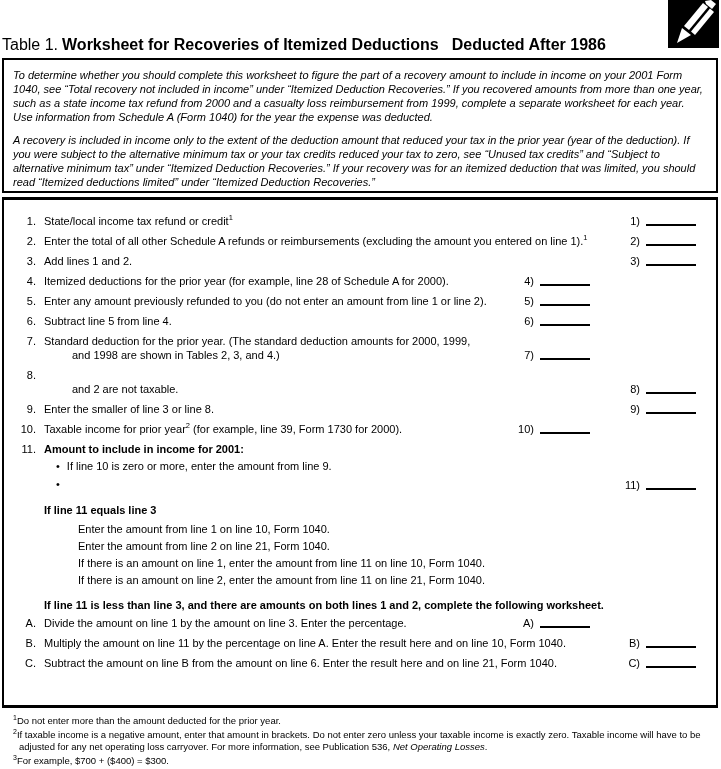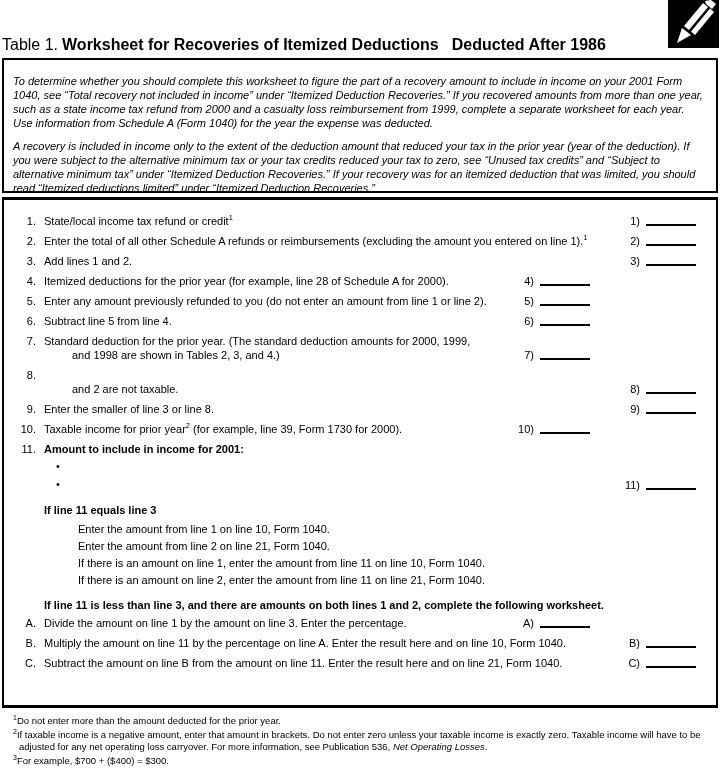--- a/index.html
+++ b/index.html
@@ -10,21 +10,21 @@
   }
   
   .titlebar { position:absolute; left:2px; top:36px; font-size:16px; white-space:nowrap; }
   .title-prefix { font-weight:normal; }
   .title-main { font-weight:bold; margin-left:4px; }
   .title-suffix { font-weight:bold; margin-left:13px; }
   .pencil-box { position:absolute; right:2px; top:0; width:51px; height:48px; }
   
   .box-intro {
     position:absolute; left:2px; right:3px; top:58px; height:135px;
-    border:2px solid #000; padding:14px 9px 4px 9px;
+    border:2px solid #000; padding:8px 9px 4px 9px;
     font-style:italic; line-height:14px; overflow:hidden;
   }
   .box-intro p { margin:0 0 9px 0; }
   
   .box-ws {
     position:absolute; left:2px; right:3px; top:197px; bottom:61px;
     border:2px solid #000; border-top-width:3px; border-bottom-width:3px;
     padding:14px 20px 4px 8px; line-height:14px; overflow:hidden;
   }
   .wrow { display:flex; align-items:flex-end; margin-bottom:6px; }
@@ -172,20 +172,21 @@
         </span>
       <span class="spacer"></span>
     </div>
 
     <div class="wrow multi">
       <span class="wnum">11.</span>
       <div class="wtxt grow">
         <div class="bold">Amount to include in income for 2001:</div>
         <div class="bullet">
             <span class="dot">•</span>
+            <span>If line 10 is zero or more, enter the amount from line 9.</span>
           </div>
         <div class="bullet">
             <span class="dot">•</span>
           </div>
       </div>
       <span class="ans">
           <span class="alabel">11)</span>
           <span class="blank"></span>
         </span>
     </div>
@@ -213,21 +214,21 @@
       <span class="wnum">B.</span>
       <span class="wtxt grow">Multiply the amount on line 11 by the percentage on line A. Enter the result here and on line 10, Form 1040.</span>
       <span class="ans">
           <span class="alabel">B)</span>
           <span class="blank"></span>
         </span>
     </div>
 
     <div class="wrow">
       <span class="wnum">C.</span>
-      <span class="wtxt grow">Subtract the amount on line B from the amount on line 11. Enter the result here and on line 21, Form 1040.</span>
+      <span class="wtxt grow">Subtract the amount on line B from the amount on line 6. Enter the result here and on line 21, Form 1040.</span>
       <span class="ans">
           <span class="alabel">C)</span>
           <span class="blank"></span>
         </span>
     </div>
 
   </div>
 
   <div class="footnotes">
     <div class="foot"><sup>1</sup><span>Do not enter more than the amount deducted for the prior year.</span></div>

